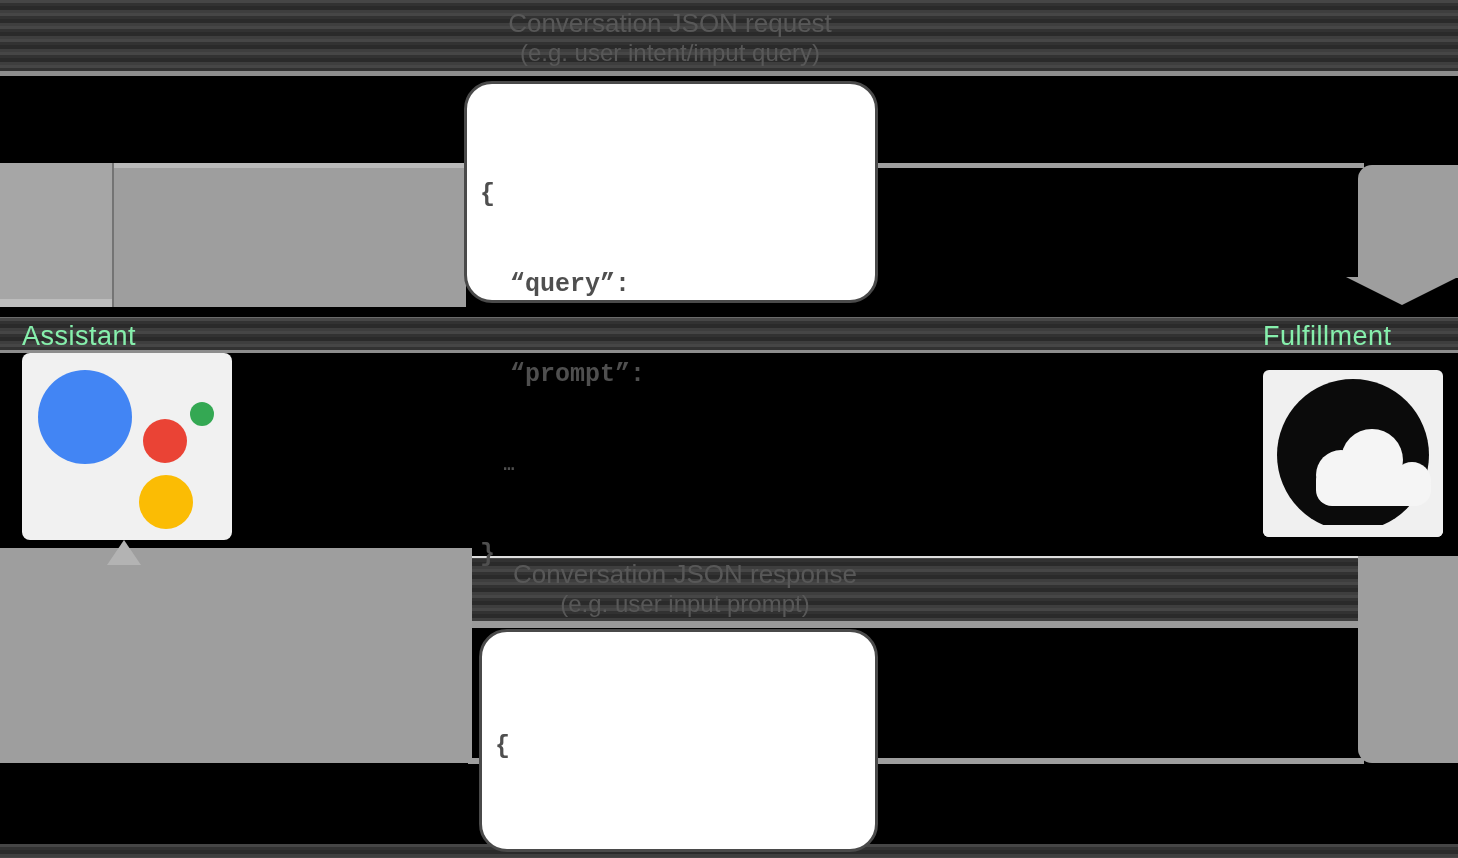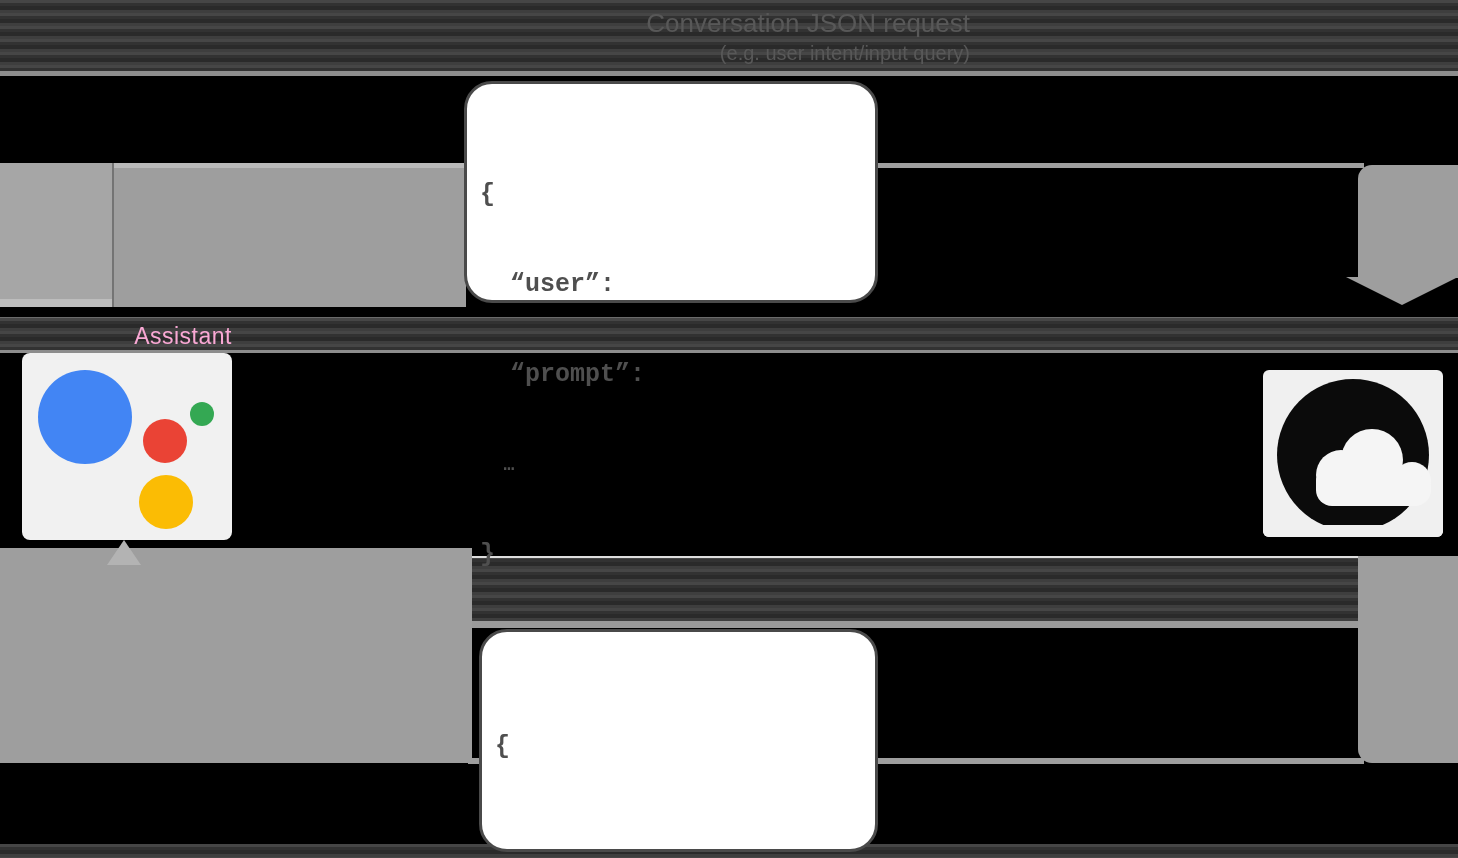--- a/index.html
+++ b/index.html
@@ -23,26 +23,26 @@
   #req-line{left:464px;top:163px;width:900px;height:5px;}
   #req-band-right{left:1358px;top:165px;width:100px;height:113px;border-radius:14px 0 0 0;}
   #req-arrowhead{left:1346px;top:277px;width:112px;height:28px;clip-path:polygon(0 0,100% 0,50% 100%);}
   #resp-band-right{left:1358px;top:556px;width:100px;height:207px;border-radius:0 0 0 14px;}
   #resp-line{left:468px;top:758px;width:896px;height:6px;}
   #resp-band-left{left:0;top:548px;width:472px;height:215px;}
   #resp-arrowhead{left:107px;top:540px;width:34px;height:25px;background:#b3b3b3;
                   clip-path:polygon(50% 0,0 100%,100% 100%);}
 
   
-  .flow-label{position:absolute;text-align:right;color:#585858;z-index:4;}
+  .flow-label{position:absolute;text-align:center;color:#585858;z-index:4;}
   .flow-label .l1{font-size:26px;line-height:30px;}
-  .flow-label .l2{font-size:20px;line-height:30px;}
+  .flow-label .l2{font-size:24px;line-height:30px;}
   #label-request{left:370px;top:8px;width:600px;}
   #label-response{left:385px;top:559px;width:600px;}
-  .actor-label{position:absolute;color:#f9a8d4;font-size:23px;line-height:32px;text-align:right;
+  .actor-label{position:absolute;color:#86efac;font-size:27px;line-height:32px;text-align:left;
                letter-spacing:.5px;z-index:4;}
   #label-assistant{left:22px;top:320px;width:210px;}
   #label-fulfillment{left:1263px;top:320px;width:180px;}
 
   
   .tile{position:absolute;background:#f1f1f1;border-radius:8px;z-index:5;}
   #assistant-tile{left:22px;top:353px;width:210px;height:187px;}
   .dot{position:absolute;border-radius:50%;}
   #as-blue{left:16px;top:17px;width:94px;height:94px;background:#4285f4;}
   #as-red{left:121px;top:66px;width:44px;height:44px;background:#ea4335;}
@@ -86,22 +86,27 @@
 
   <div class="fat" id="resp-band-right"></div>
   <div class="fat" id="resp-line"></div>
   <div class="fat" id="resp-band-left"></div>
   <div class="fat" id="resp-arrowhead"></div>
 
   <div class="flow-label" id="label-request">
     <div class="l1">Conversation JSON request</div>
     <div class="l2">(e.g. user intent/input query)</div>
   </div>
+  <div class="flow-label" id="label-response">
+    <div class="l1">Conversation JSON response</div>
+    <div class="l2">(e.g. user input prompt)</div>
+  </div>
 
   <div class="actor-label" id="label-assistant">Assistant</div>
+  <div class="actor-label" id="label-fulfillment">Fulfillment</div>
 
   <div class="tile" id="assistant-tile">
     <div>
       <div class="dot" id="as-blue"></div>
       <div class="dot" id="as-red"></div>
       <div class="dot" id="as-green"></div>
       <div class="dot" id="as-yellow"></div>
     </div>
   </div>
 
@@ -110,21 +115,21 @@
       <div class="cloud-part" id="cl-top"></div>
       <div class="cloud-part" id="cl-left"></div>
       <div class="cloud-part" id="cl-right"></div>
       <div class="cloud-part" id="cl-base"></div>
     </div>
     <div id="disc-cut"></div>
   </div>
 
   <div class="code-box" id="request-box">
     <div class="code-line">{</div>
-    <div class="code-line">  “user”:</div>
+    <div class="code-line">  “query”:</div>
     <div class="code-line">  “prompt”:</div>
     <div class="code-line small">  …</div>
     <div class="code-line">}</div>
   </div>
 
   <div class="code-box" id="response-box">
     <div class="code-line">{</div>
     
     
     

